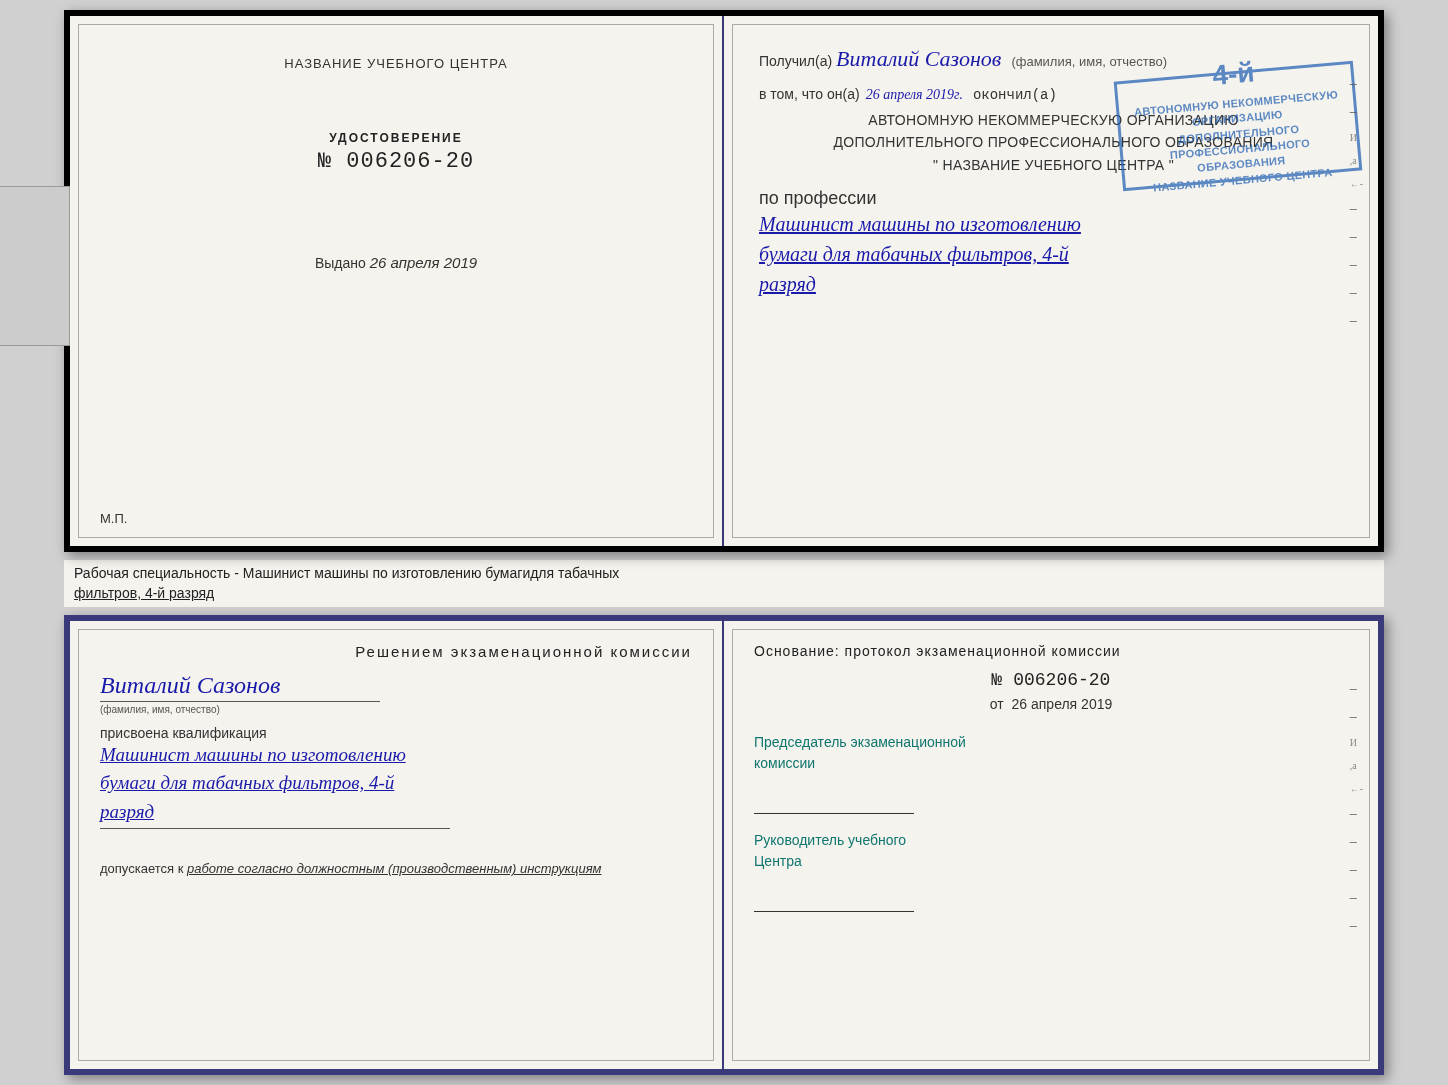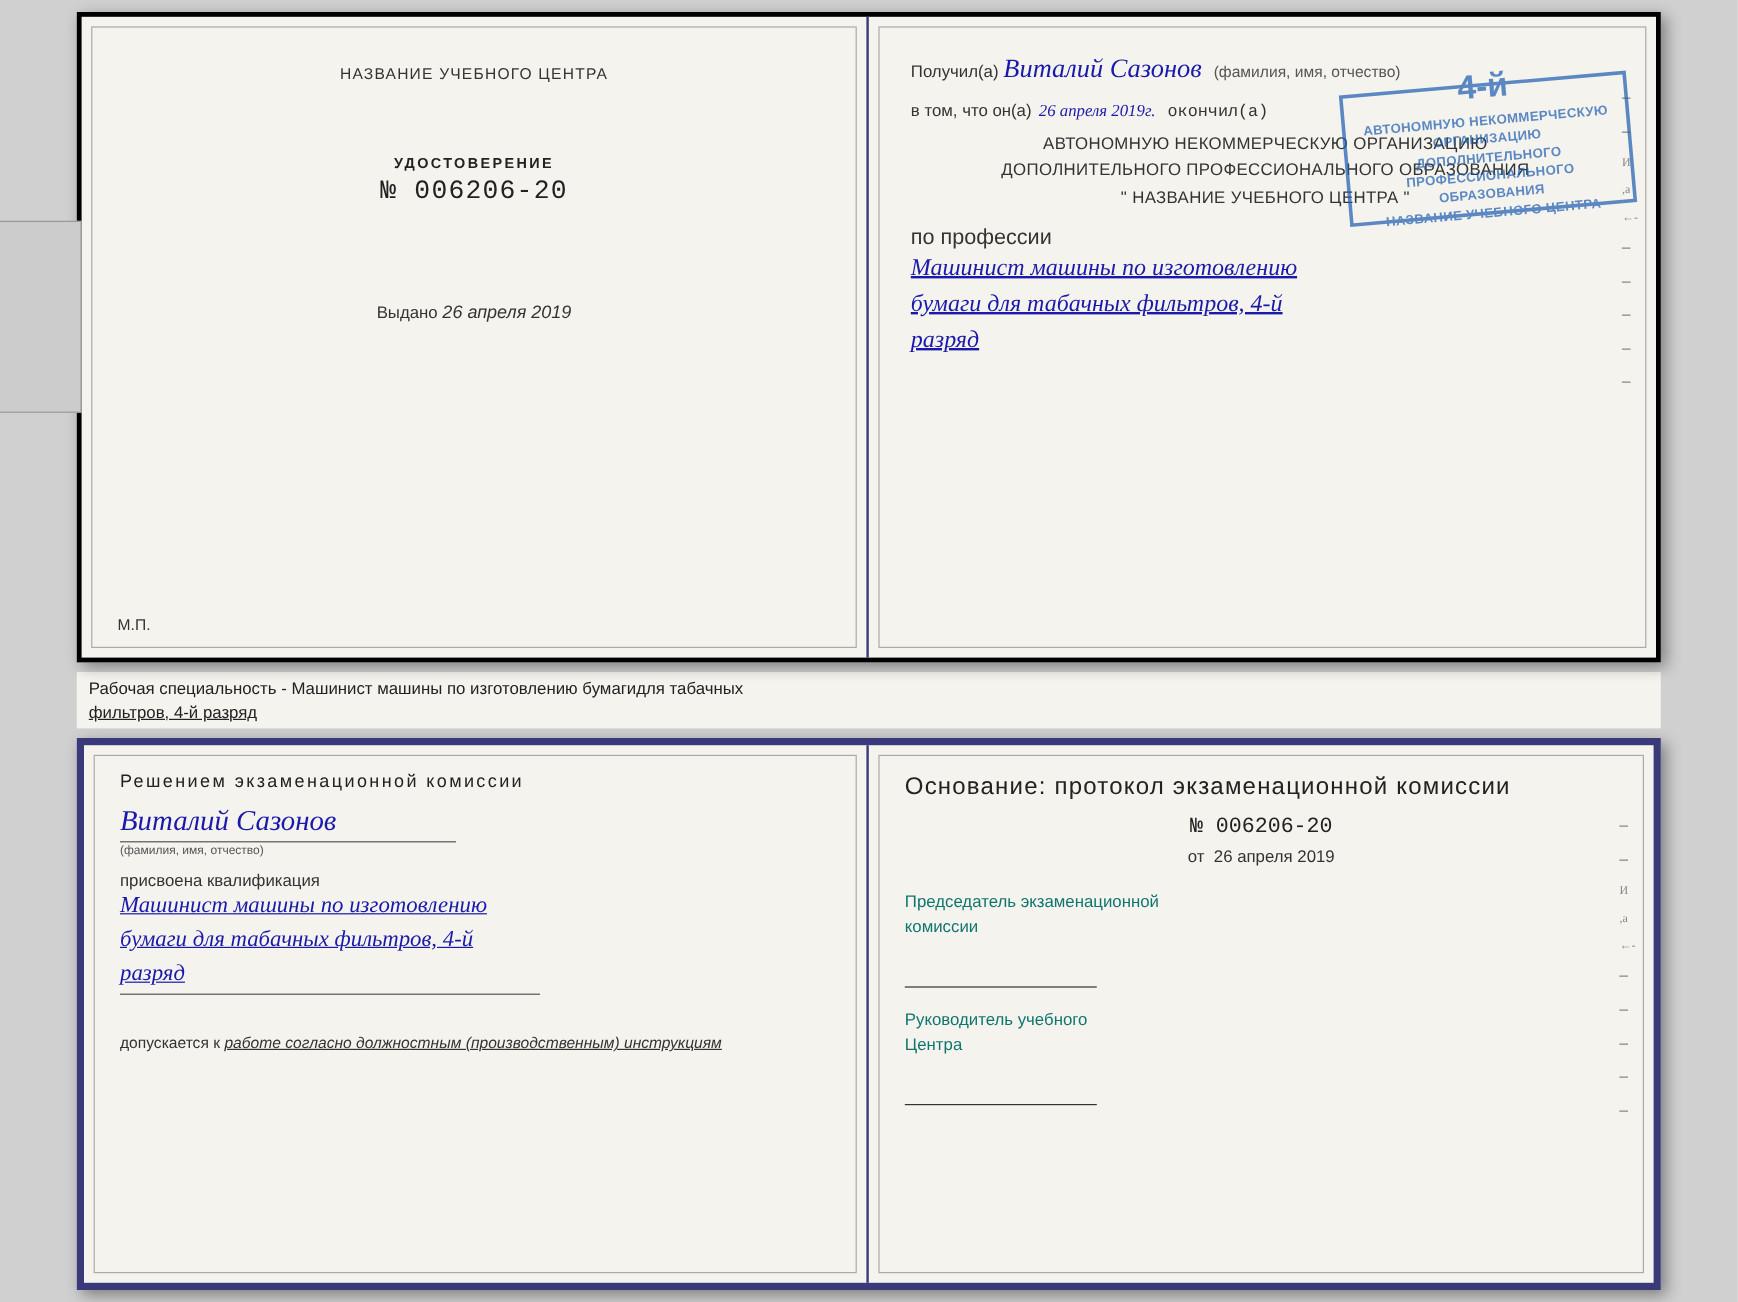--- a/index.html
+++ b/index.html
@@ -21,21 +21,21 @@
       align-items: center;
       padding: 10px;
       gap: 8px;
     }
 
     
     .top-document {
       width: 1320px;
       height: 542px;
       background: #f5f3ee;
-      border: 4px solid #000000;
+      border: 6px solid #000000;
       display: flex;
       position: relative;
       box-shadow: 4px 4px 12px rgba(0,0,0,0.4);
       align-items: center;
     }
 
     
     .left-page {
       width: 50%;
       height: 100%;
@@ -294,21 +294,21 @@
       top: 8px; left: 8px; right: 8px; bottom: 8px;
       border: 1px solid #aaa;
       pointer-events: none;
     }
 
     .decision-title {
       font-size: 15px;
       font-family: Arial, sans-serif;
       letter-spacing: 2px;
       color: #222;
-      text-align: left;
+      text-align: right;
       line-height: 1.5;
     }
 
     .name-line {
       margin-top: 8px;
       display: flex;
       flex-direction: column;
       align-items: flex-start;
     }
 
@@ -337,21 +337,21 @@
     }
 
     .bottom-right-border {
       position: absolute;
       top: 8px; left: 8px; right: 8px; bottom: 8px;
       border: 1px solid #aaa;
       pointer-events: none;
     }
 
     .basis-line {
-      font-size: 20px;
+      font-size: 14px;
       font-family: Arial, sans-serif;
       color: #222;
       letter-spacing: 1px;
       line-height: 1.5;
     }
 
     .protocol-number {
       font-size: 18px;
       font-family: 'Courier New', monospace;
       color: #222;

